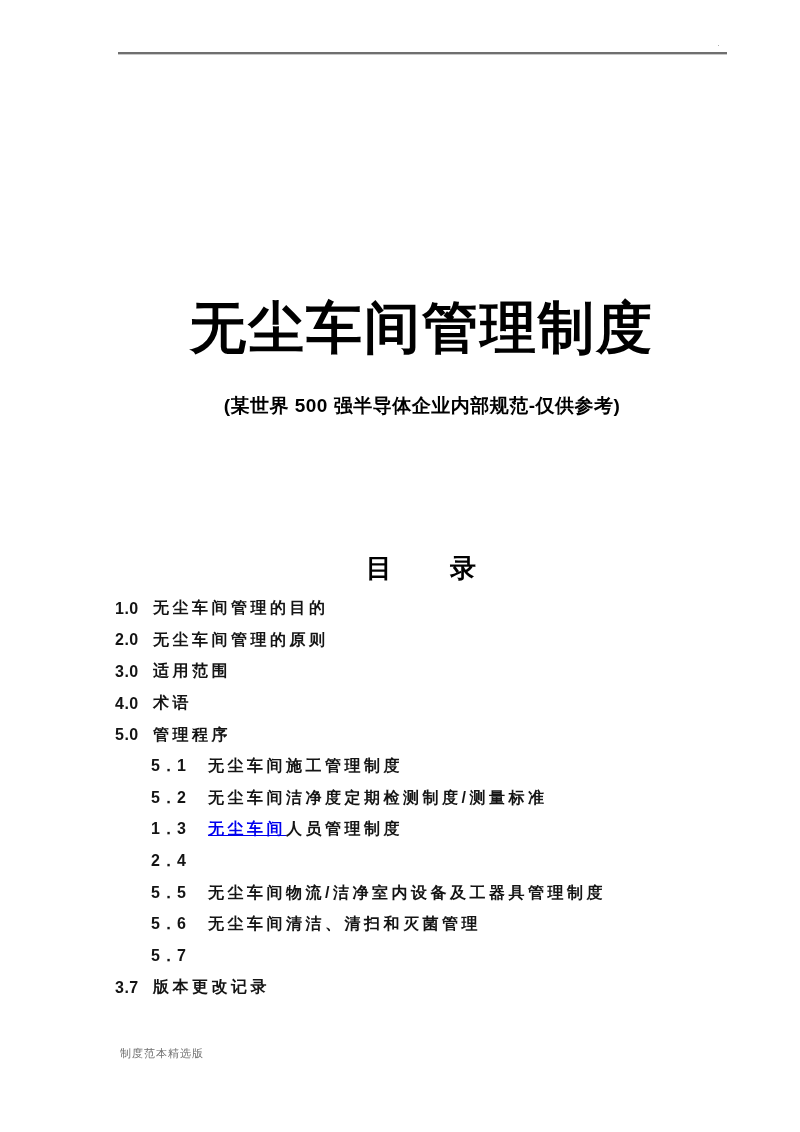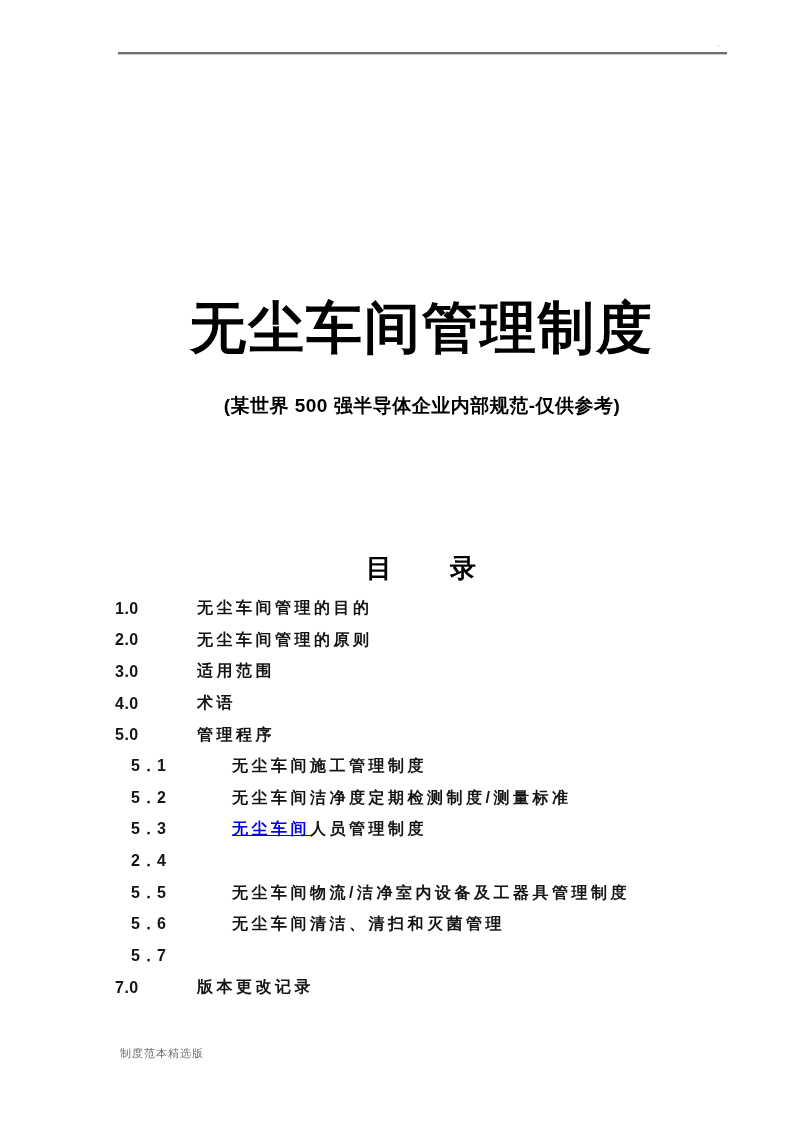--- a/index.html
+++ b/index.html
@@ -39,24 +39,23 @@
     font-weight:700;font-size:26px;color:#000000;
     letter-spacing:2px;white-space:pre;
   }
   .toc{
     position:absolute;left:115px;top:593px;
   }
   .toc-row{
     display:flex;align-items:center;height:31.6px;
     font-weight:700;font-size:16px;color:#141414;
     white-space:nowrap;
-    gap:44px;
   }
   .toc-num{flex:none;width:38px;letter-spacing:0.5px;}
-  .toc-row.lvl2{margin-left:16px;}
+  .toc-row.lvl2{margin-left:36px;}
   .toc-row.lvl2 .toc-num{width:57px;}
   .toc-label{letter-spacing:3.5px;text-align:center;}
   .toc-link{color:#0000EE;text-decoration:underline;cursor:pointer;letter-spacing:3.5px;}
   .footer-note{
     position:absolute;left:120px;top:1046px;
     font-family:"Liberation Serif",serif;
     font-size:11px;color:#6f6f6f;letter-spacing:1px;
   }
 </style>
 </head>
@@ -95,38 +94,38 @@
     </div>
     <div class="toc-row lvl2">
       <span class="toc-num">5．1</span>
       <span class="toc-label">无尘车间施工管理制度</span>
     </div>
     <div class="toc-row lvl2">
       <span class="toc-num">5．2</span>
       <span class="toc-label">无尘车间洁净度定期检测制度/测量标准</span>
     </div>
     <div class="toc-row lvl2">
-      <span class="toc-num">5．3</span>
+      <span class="toc-num">1．3</span>
       <span class="toc-label"><a class="toc-link">无尘车间</a><span>人员管理制度</span></span>
     </div>
     <div class="toc-row lvl2">
       <span class="toc-num">2．4</span>
     </div>
     <div class="toc-row lvl2">
       <span class="toc-num">5．5</span>
       <span class="toc-label">无尘车间物流/洁净室内设备及工器具管理制度</span>
     </div>
     <div class="toc-row lvl2">
       <span class="toc-num">5．6</span>
       <span class="toc-label">无尘车间清洁、清扫和灭菌管理</span>
     </div>
     <div class="toc-row lvl2">
       <span class="toc-num">5．7</span>
     </div>
     <div class="toc-row lvl1">
-      <span class="toc-num">7.0</span>
+      <span class="toc-num">3.7</span>
       <span class="toc-label">版本更改记录</span>
     </div>
   </div>
 
   <div class="footer-note">制度范本精选版</div>
 
 </div>
 
 </body></html>

